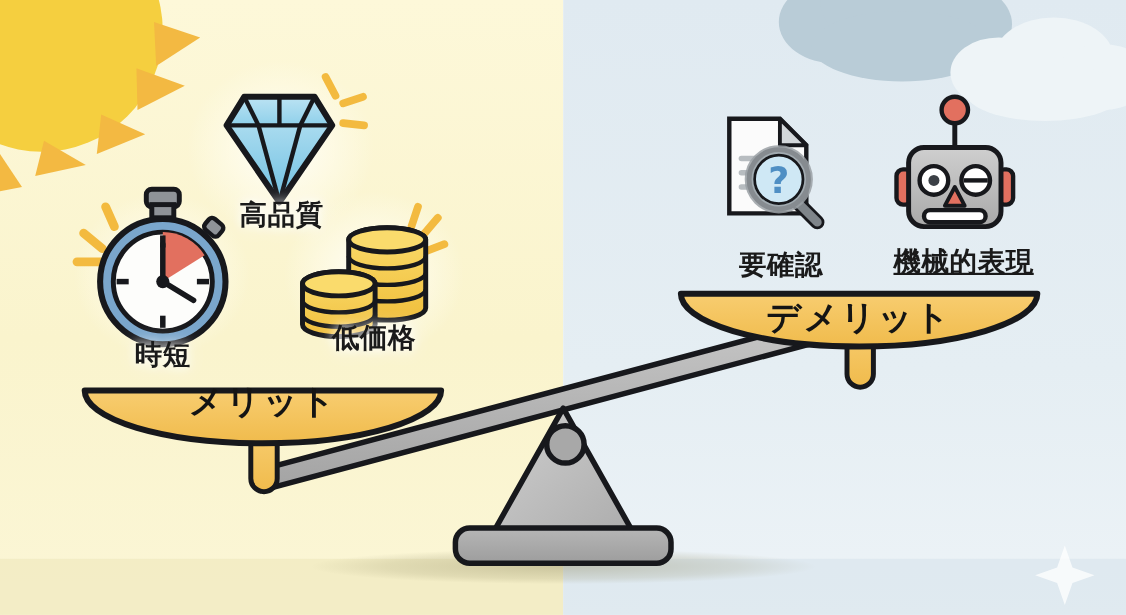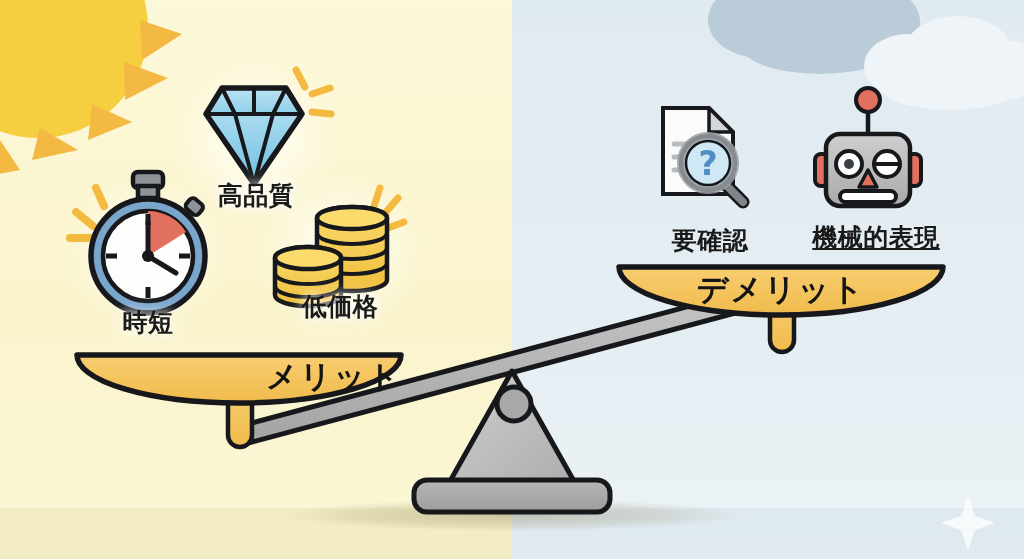--- a/index.html
+++ b/index.html
@@ -308,21 +308,21 @@
   </div>
 
   <div class="lbl lbl-icon" style="left:650px;top:228px;width:120px;">
     <span>要確認</span>
   </div>
 
   <div class="lbl lbl-icon" style="left:790px;top:225px;width:172px;text-decoration:underline;">
     <span>機械的表現</span>
   </div>
 
-  <div class="lbl lbl-pan" style="left:77px;top:361px;width:324px;text-align:right;">
+  <div class="lbl lbl-pan" style="left:77px;top:350px;width:324px;">
     <span>メリット</span>
   </div>
 
   <div class="lbl lbl-pan" style="left:619px;top:274px;width:324px;text-align:center;">
     <span>デメリット</span>
   </div>
 
 </div>
 
 </body></html>

